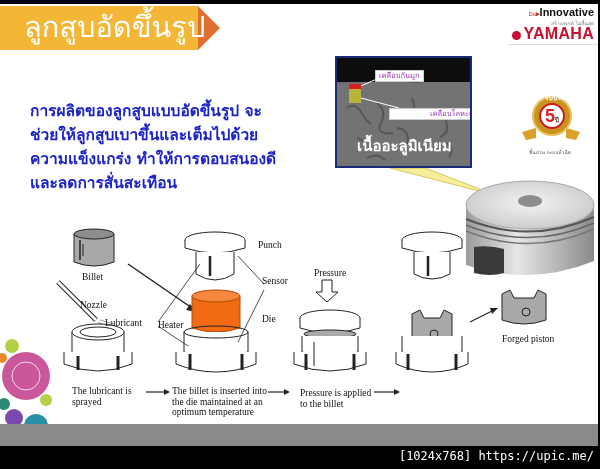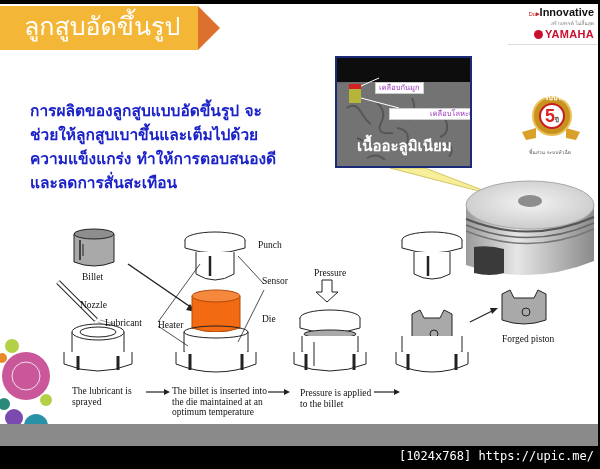--- a/index.html
+++ b/index.html
@@ -4,28 +4,28 @@
 <style>
   * { box-sizing: border-box; margin: 0; padding: 0; }
   html, body { width: 600px; height: 469px; background: #000; overflow: hidden; }
   body { position: relative; font-family: "DejaVu Sans", sans-serif; }
 
   .slide { position: absolute; left: 0; top: 4px; width: 598px; height: 442px; background: #fff; overflow: hidden; }
 
   
   .banner { position: absolute; left: 0; top: 2px; width: 198px; height: 44px; background: #f3b637; }
   .banner-tip { position: absolute; left: 182px; top: 2px; width: 40px; height: 44px; }
-  .banner-title { position: absolute; left: 24px; top: 6px; color: #fff; font-size: 25px; line-height: 34px; font-family: "DejaVu Sans", sans-serif; white-space: nowrap; }
+  .banner-title { position: absolute; left: 24px; top: 6px; color: #fff; font-size: 29px; line-height: 34px; font-family: "DejaVu Sans", sans-serif; white-space: nowrap; }
 
   
   .logo-block { position: absolute; right: 4px; top: 2px; width: 82px; height: 38px; text-align: right; }
   .logo-line1 { font-size: 11px; color: #111; font-weight: bold; line-height: 12px; font-family: "Liberation Sans", sans-serif; }
   .logo-line1 .small { font-size: 6px; color: #c22; font-weight: normal; }
   .logo-sub { font-size: 5px; color: #777; line-height: 7px; }
-  .logo-yamaha { font-size: 11px; color: #c8102e; font-weight: bold; line-height: 14px; font-family: "Liberation Sans", sans-serif; letter-spacing: 0.3px; }
+  .logo-yamaha { font-size: 16px; color: #c8102e; font-weight: bold; line-height: 14px; font-family: "Liberation Sans", sans-serif; letter-spacing: 0.3px; }
   .logo-yamaha .emb { display: inline-block; width: 9px; height: 9px; border-radius: 50%; background: #c8102e; vertical-align: -1px; margin-right: 2px; }
   .logo-divider { position: absolute; right: 0; top: 40px; width: 90px; height: 1px; background: #ddd; }
 
   
   .body-text { position: absolute; left: 30px; top: 95px; width: 280px; color: #1a22c8; font-family: "DejaVu Serif", serif; font-weight: bold; font-size: 15.5px; line-height: 24px; }
   .body-text p { white-space: nowrap; }
 
   
   .micro { position: absolute; left: 335px; top: 52px; width: 137px; height: 112px; border: 2px solid #1c2a7a; background: #6a6a6a; overflow: hidden; }
   .micro-coat-red { position: absolute; left: 12px; top: 26px; width: 12px; height: 5px; background: #d42020; }
@@ -98,21 +98,21 @@
         <path d="M110,85 q8,6 2,14"></path>
         <path d="M30,100 q10,-6 18,2"></path>
       </g>
       <rect x="0" y="0" width="137" height="24" fill="#0d0d0d"></rect>
       <path d="M0,24 Q40,22 70,24 T137,16 L137,0 L0,0 Z" fill="#0d0d0d"></path>
       <line x1="24" y1="28" x2="42" y2="20" stroke="#fff" stroke-width="1"></line>
       <line x1="24" y1="40" x2="62" y2="50" stroke="#fff" stroke-width="1"></line>
     </svg>
     <div class="micro-coat-red"></div>
     <div class="micro-coat-yel"></div>
-    <div class="micro-label" style="left:38px;top:24px;text-align:right;">เคลือบกันมูก</div>
+    <div class="micro-label" style="left:38px;top:12px;text-align:right;">เคลือบกันมูก</div>
     <div class="micro-label" style="left:52px;top:50px;padding-left:40px;">เคลือบโลหะเหล็ก</div>
     <div class="micro-main">เนื้ออะลูมิเนียม</div>
   </div>
   <svg class="callout" viewBox="0 0 170 40">
     <polygon points="40,0 75,0 148,28" fill="#f7ee9a" stroke="#c9b94a" stroke-width="0.8"></polygon>
   </svg>
 
   <div class="badge">
     <svg class="badge-ribbon" viewBox="0 0 58 12">
       <polygon points="0,4 14,0 14,10 4,12" fill="#d9a02a"></polygon>

